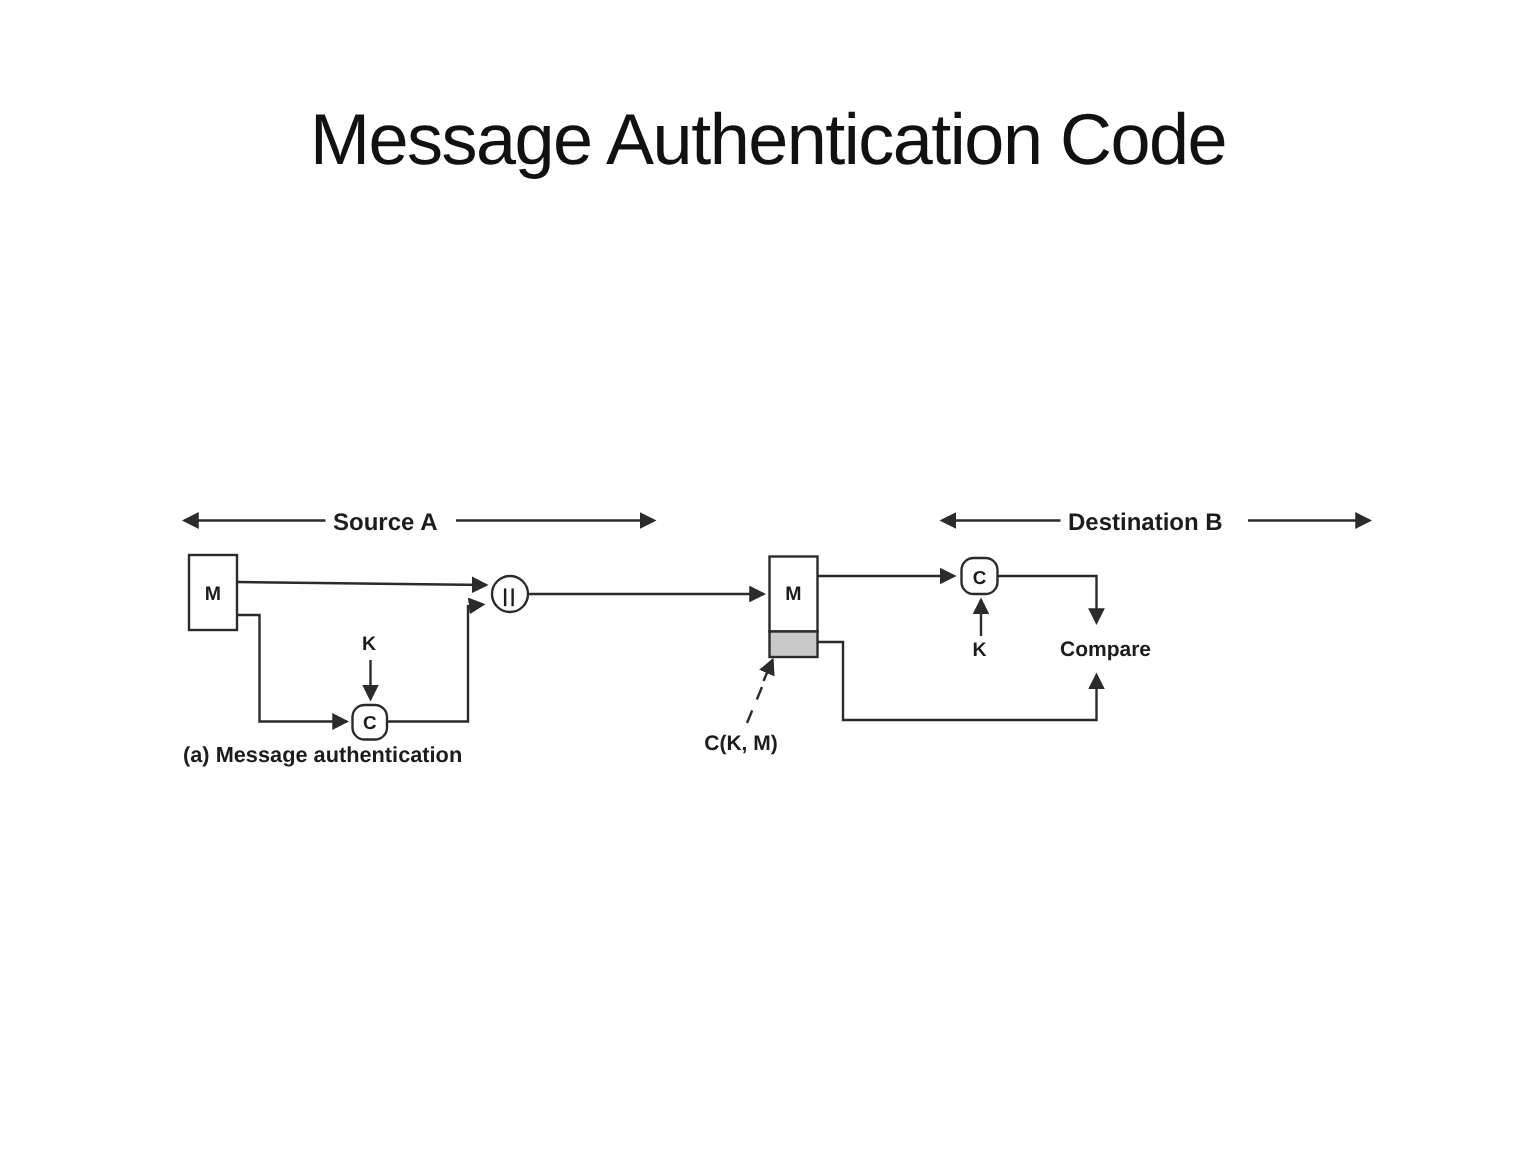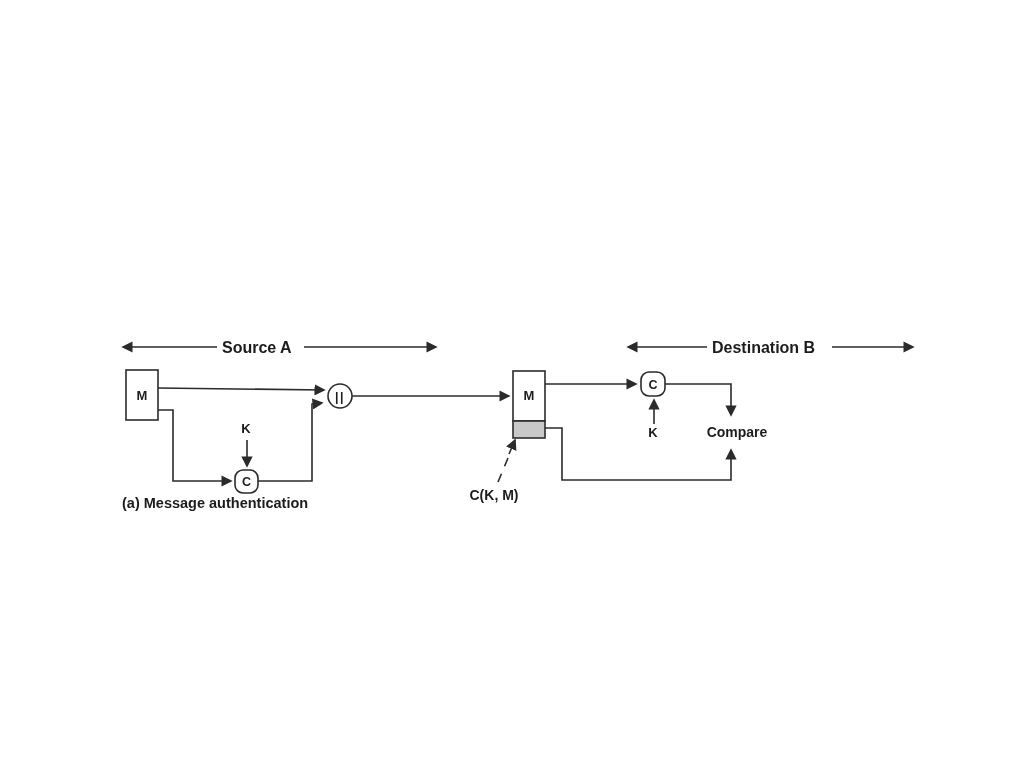--- a/index.html
+++ b/index.html
@@ -67,20 +67,21 @@
   .lbl-key     { font-size: 13px; text-anchor: middle; }
   .lbl-compare { font-size: 14px; text-anchor: middle; }
   .lbl-mac     { font-size: 14px; text-anchor: middle; }
   .lbl-caption { font-size: 14.5px; }
 </style>
 </head>
 <body>
 
 <div id="slide">
 
+  <h1 id="title">Message Authentication Code</h1>
 
   <svg id="diagram" width="1024" height="768" viewBox="0 0 1024 768">
     <defs>
       <marker id="ah" viewBox="0 0 10 10" refX="8.5" refY="5" markerWidth="7" markerHeight="7" orient="auto-start-reverse">
         <path d="M0,0 L10,5 L0,10 z" fill="#2b2b2b"></path>
       </marker>
     </defs>
 
     <g>
       <line class="wire" x1="123" y1="347" x2="217" y2="347" marker-start="url(#ah)"></line>

